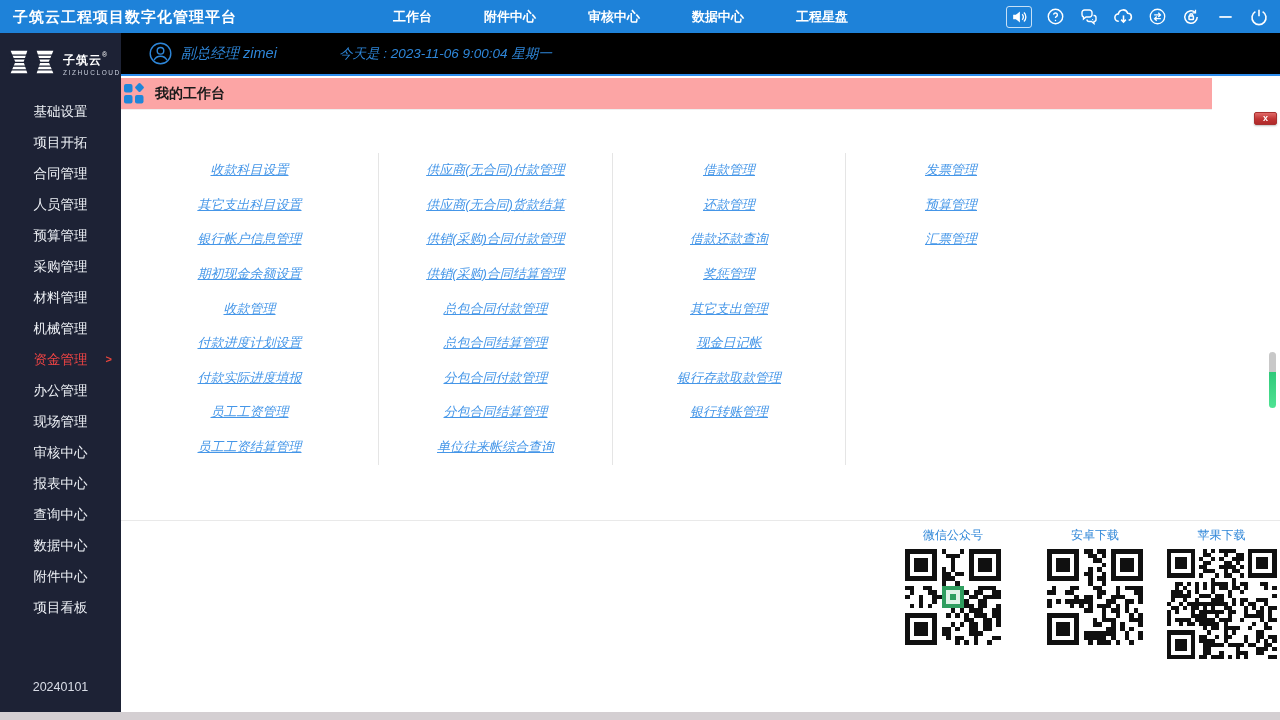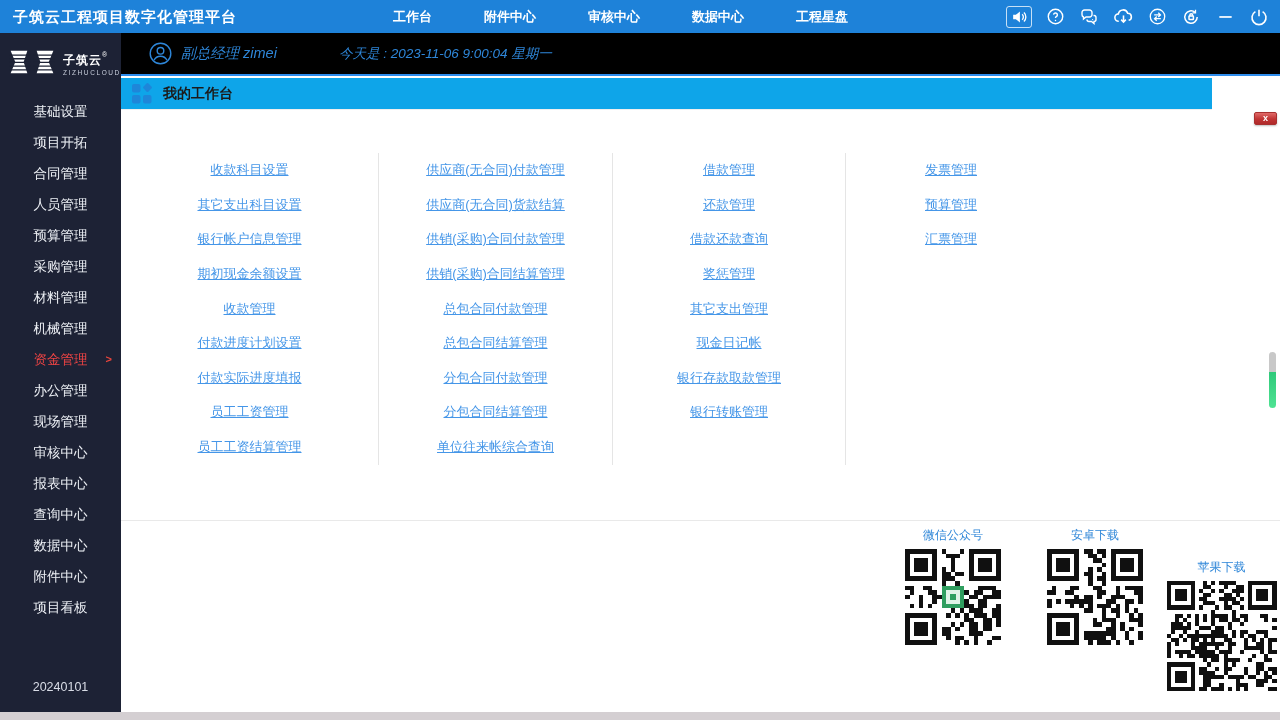--- a/index.html
+++ b/index.html
@@ -30,39 +30,39 @@
   .side-item.active .side-arrow{display:block;position:absolute;right:9px;top:0;color:#e8453c;font-size:11px;font-weight:bold;}
   .side-footer{position:absolute;bottom:26px;left:0;width:100%;text-align:center;color:#d8dce6;font-size:12.5px;}
 
   
   .userbar{position:absolute;left:121px;top:33px;width:1159px;height:43px;background:#000000;border-bottom:2px solid #2e8ded;display:flex;align-items:center;padding-left:28px;font-style:italic;}
   .avatar{width:23px;height:23px;margin-right:9px;}
   .user-label{color:#2e86d8;font-size:14.5px;}
   .today-label{color:#2e86d8;font-size:13.5px;margin-left:62px;}
 
   
-  .subheader{position:absolute;left:121px;top:78px;width:1091px;height:32px;background:#0ea5e9;border-bottom:1px solid #efefef;display:flex;align-items:center;padding-left:10px;}
+  .subheader{position:absolute;left:121px;top:78px;width:1091px;height:32px;background:#fca5a5;border-bottom:1px solid #efefef;display:flex;align-items:center;padding-left:2px;}
   .wb-icon{width:22px;height:22px;margin-right:10px;}
   .wb-title{color:#1b1b1b;font-size:14px;font-weight:bold;}
 
   
   .content{position:absolute;left:121px;top:110px;width:1159px;height:602px;background:#fff;}
   .close-btn{position:absolute;top:2px;right:3px;width:23px;height:13px;border:1px solid #a83030;border-radius:2px;background:linear-gradient(#e06a68,#c03434 55%,#b02a2a);color:#fff;font-size:9px;font-weight:bold;line-height:9px;text-align:center;padding:0;cursor:pointer;box-shadow:0 1px 2px rgba(0,0,0,.25);}
-  .links-grid{position:absolute;left:0;top:43px;display:grid;grid-template-columns:258px 234px 233px 210px;height:312px;}
+  .links-grid{position:absolute;left:0;top:43px;display:grid;grid-template-columns:258px 234px 233px 210px;height:312px;font-style:italic;}
   .link-col{display:flex;flex-direction:column;}
   .link-col.divider{border-right:1px solid #e5e5e5;}
   .link{height:34.6px;display:flex;align-items:center;justify-content:center;font-size:13px;color:#4596e8;text-decoration:underline;cursor:pointer;white-space:nowrap;}
 
   .qr-divider{position:absolute;left:0;top:410px;width:1159px;height:1px;background:#e9e9e9;}
   .qr-block{position:absolute;top:417px;}
   .qr-label{text-align:center;color:#2e86d8;font-size:12px;margin-bottom:5px;}
   .qr{background:#fff;}
   .qr-1{left:784px;width:96px;} .qr-1 .qr{width:96px;height:96px;}
   .qr-2{left:926px;width:96px;} .qr-2 .qr{width:96px;height:96px;}
-  .qr-3{left:1044px;width:113px;margin-top:32px;} .qr-3 .qr{width:113px;height:110px;}
+  .qr-3{left:1044px;width:113px;} .qr-3 .qr{width:113px;height:110px;}
 
   .vthumb{position:absolute;right:4px;top:242px;width:7px;height:56px;border-radius:4px;overflow:hidden;cursor:pointer;}
   .vthumb .gray{height:20px;background:#c8c8c8;}
   .vthumb .green{height:36px;background:linear-gradient(#2fc97a,#4fe393);}
 
   .hbar{position:absolute;left:0;bottom:0;width:1280px;height:8px;background:#d4cfd2;cursor:pointer;}
 </style>
 </head>
 <body>
 

